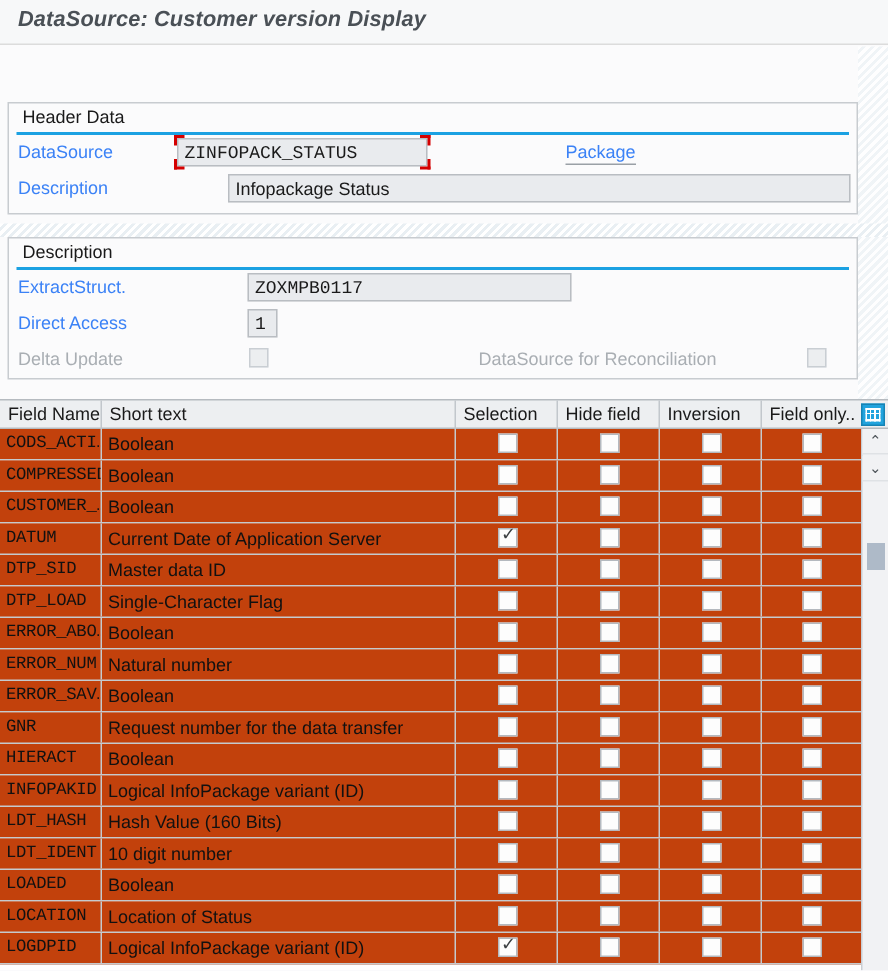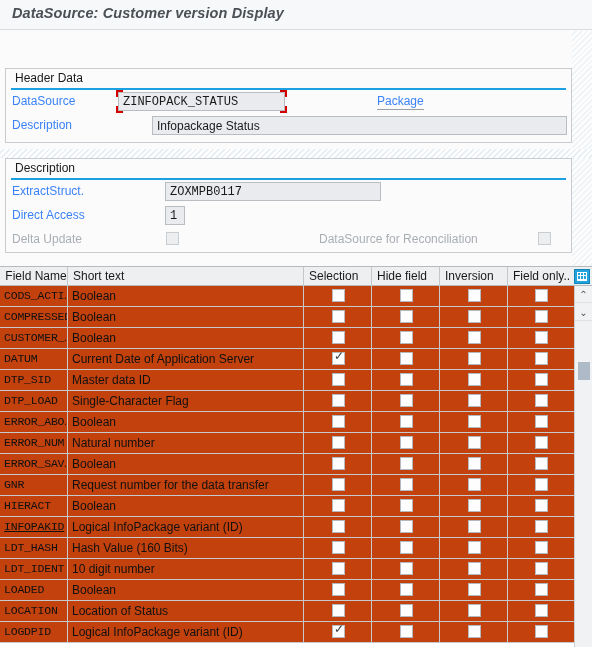--- a/index.html
+++ b/index.html
@@ -395,21 +395,21 @@
             <div class="cb" style="left: 28px;"></div>
           </div>
           <div class="cell cbcell" style="left: 440px; width: 68px;">
             <div class="cb" style="left: 28px;"></div>
           </div>
           <div class="cell cbcell last" style="left: 508px; width: 66px;">
             <div class="cb" style="left: 27px;"></div>
           </div>
         </div>
         <div class="trow">
-          <div class="cell fieldname" style="left: 0px; width: 68px; text-decoration: underline;">INFOPAKID</div>
+          <div class="cell fieldname" style="left: 0px; width: 68px;">INFOPAKID</div>
           <div class="cell shorttext" style="left: 68px; width: 236px;">Logical InfoPackage variant (ID)</div>
           <div class="cell cbcell" style="left: 304px; width: 68px;">
             <div class="cb" style="left: 28px;"></div>
           </div>
           <div class="cell cbcell" style="left: 372px; width: 68px;">
             <div class="cb" style="left: 28px;"></div>
           </div>
           <div class="cell cbcell" style="left: 440px; width: 68px;">
             <div class="cb" style="left: 28px;"></div>
           </div>

